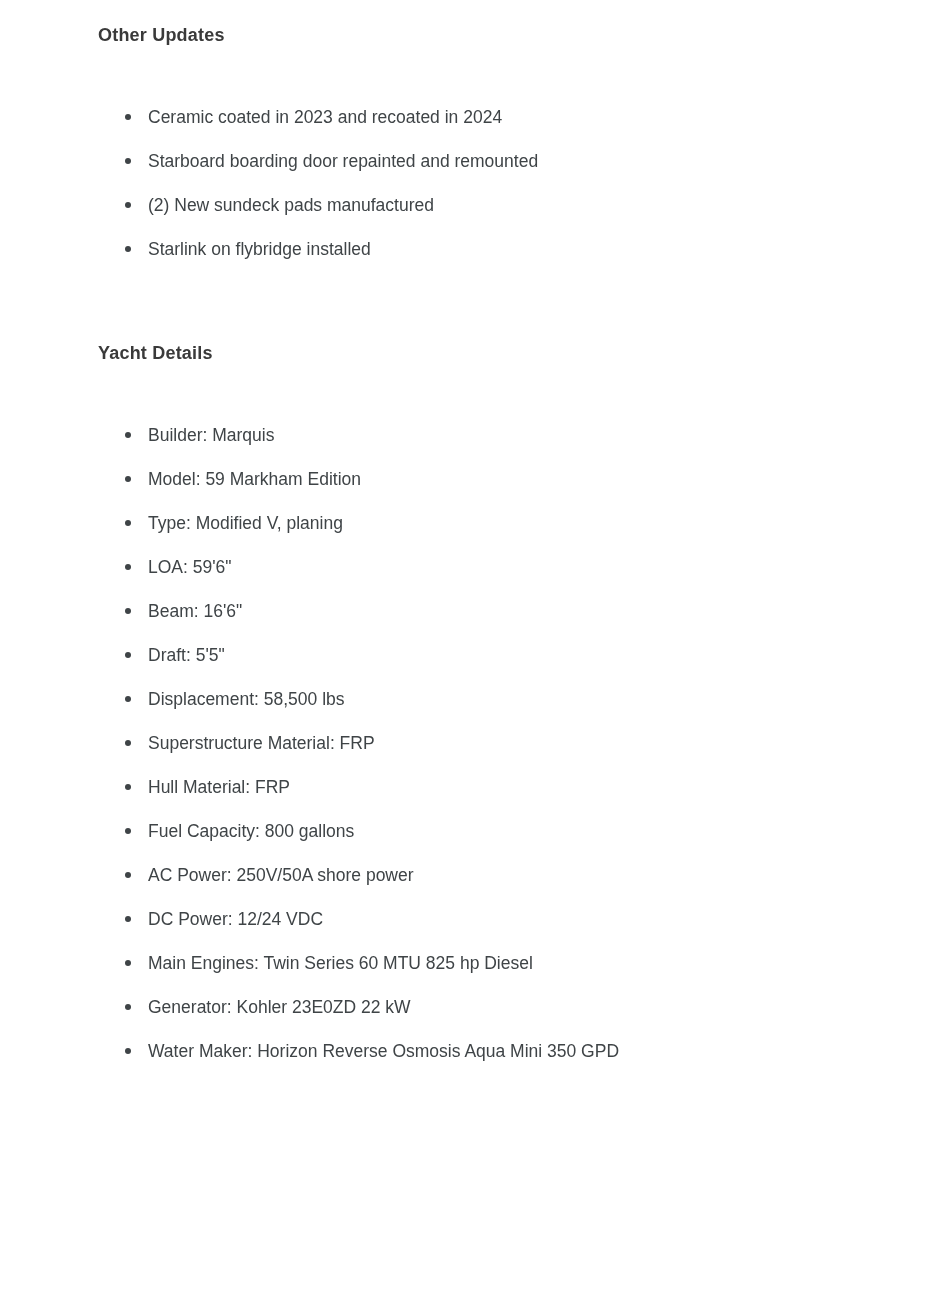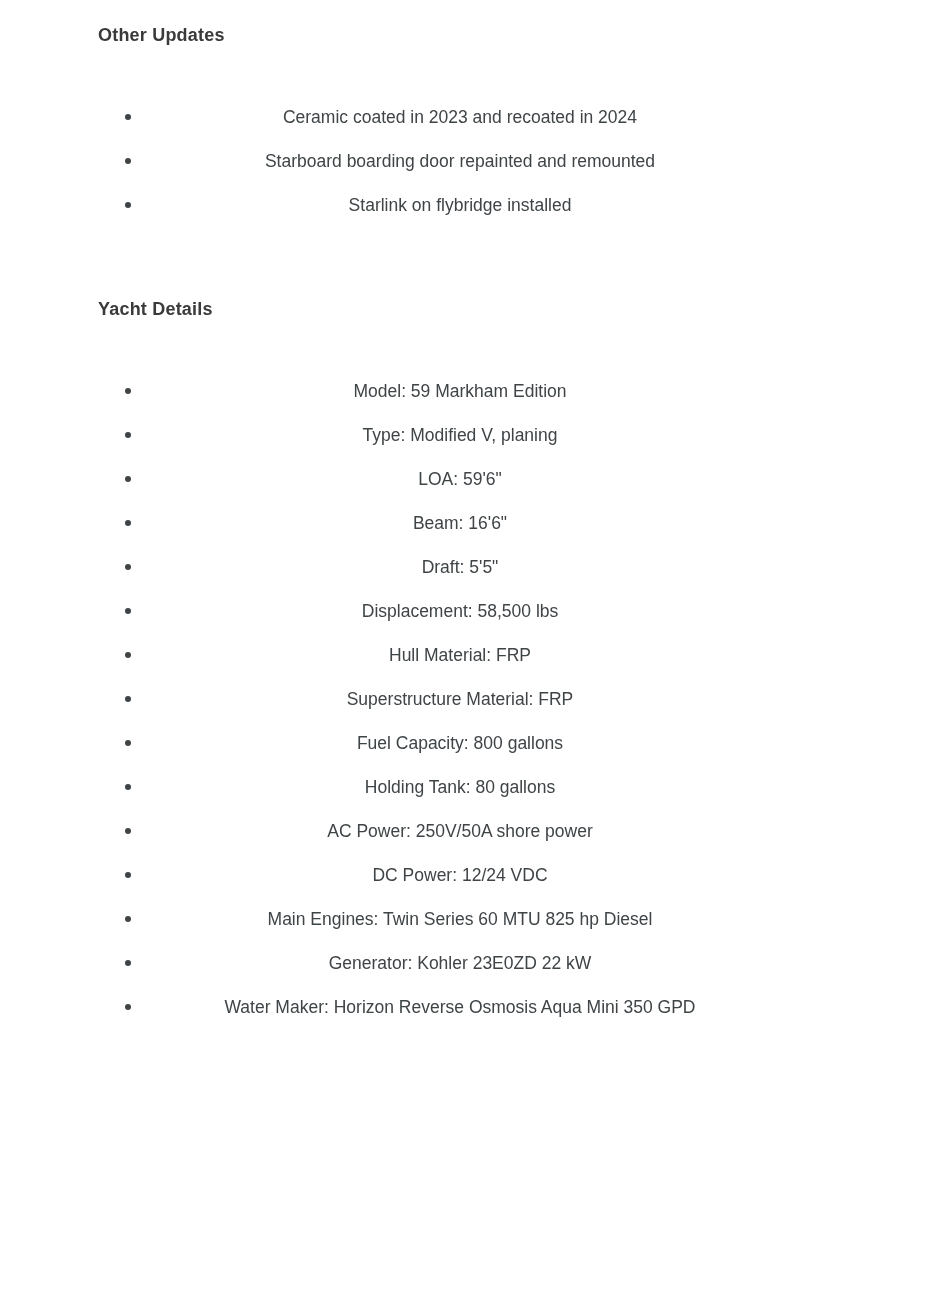--- a/index.html
+++ b/index.html
@@ -30,21 +30,20 @@
     letter-spacing: 0.2px;
     color: var(--heading-text);
   }
   .doc-section.second {
     padding-top: 62px;
   }
   .bullet-list {
     list-style: none;
     margin: 0;
     padding: 62px 0 0 0;
-    text-align: center;
   }
   .bullet-item {
     position: relative;
     padding-left: 50px;
     margin: 0 0 22px 0;
     font-size: 17.5px;
     line-height: 22px;
     color: var(--body-text);
   }
   .bullet-item::before {
@@ -61,37 +60,38 @@
 </head>
 <body>
 
 <div class="page">
 
   <section class="doc-section first">
     <h3 class="section-heading">Other Updates</h3>
     <ul class="bullet-list">
         <li class="bullet-item">Ceramic coated in 2023 and recoated in 2024</li>
         <li class="bullet-item">Starboard boarding door repainted and remounted</li>
+        <li class="bullet-item">(2) New sundeck pads manufactured</li>
         <li class="bullet-item">Starlink on flybridge installed</li>
       </ul>
   </section>
 
   <section class="doc-section second">
     <h3 class="section-heading">Yacht Details</h3>
     <ul class="bullet-list">
+        <li class="bullet-item">Builder: Marquis</li>
         <li class="bullet-item">Model: 59 Markham Edition</li>
         <li class="bullet-item">Type: Modified V, planing</li>
         <li class="bullet-item">LOA: 59'6"</li>
         <li class="bullet-item">Beam: 16'6"</li>
         <li class="bullet-item">Draft: 5'5"</li>
         <li class="bullet-item">Displacement: 58,500 lbs</li>
+        <li class="bullet-item">Superstructure Material: FRP</li>
         <li class="bullet-item">Hull Material: FRP</li>
-        <li class="bullet-item">Superstructure Material: FRP</li>
         <li class="bullet-item">Fuel Capacity: 800 gallons</li>
-        <li class="bullet-item">Holding Tank: 80 gallons</li>
         <li class="bullet-item">AC Power: 250V/50A shore power</li>
         <li class="bullet-item">DC Power: 12/24 VDC</li>
         <li class="bullet-item">Main Engines: Twin Series 60 MTU 825 hp Diesel</li>
         <li class="bullet-item">Generator: Kohler 23E0ZD 22 kW</li>
         <li class="bullet-item">Water Maker: Horizon Reverse Osmosis Aqua Mini 350 GPD</li>
       </ul>
   </section>
 
 </div>
 

